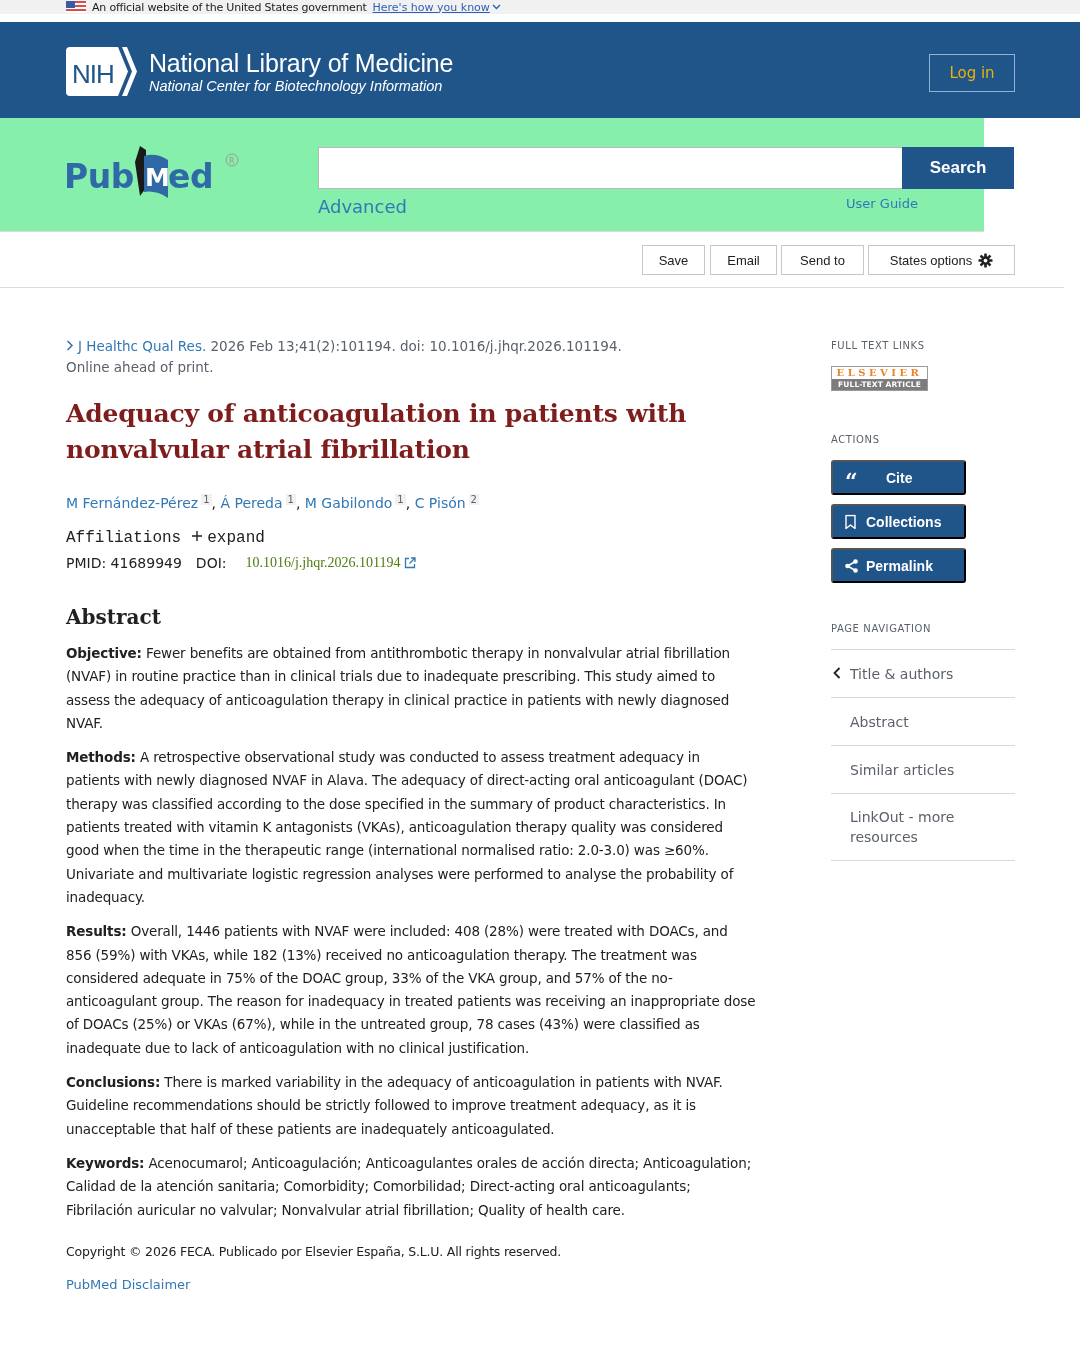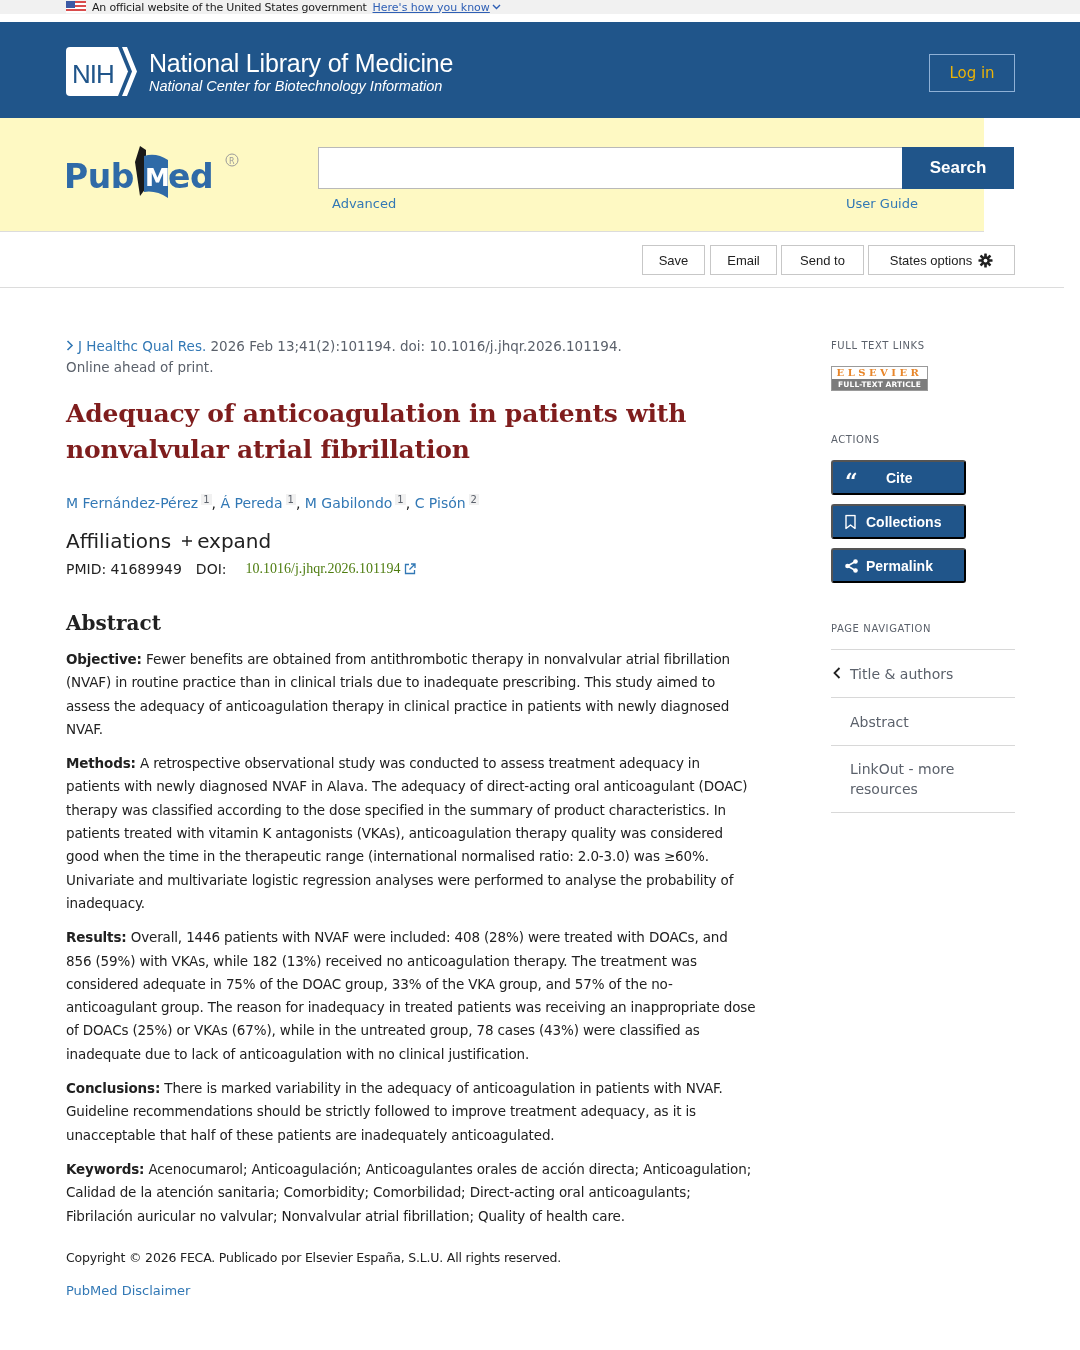--- a/index.html
+++ b/index.html
@@ -18,46 +18,46 @@
   
   .nih-header { position: absolute; left: 0; top: 22px; width: 1080px; height: 96px; background: #20558a; }
   .nih-logo { position: absolute; left: 66px; top: 25px; display: flex; align-items: center; }
   .nih-badge { width: 75px; height: 49px; position: relative; }
   .nih-titles { margin-left: 8px; color: #ffffff; }
   .nih-title { font-family: "Liberation Sans", sans-serif; font-size: 25px; line-height: 28px; letter-spacing: -0.2px; }
   .nih-subtitle { font-family: "Liberation Sans", sans-serif; font-style: italic; font-size: 14.5px; line-height: 18px; }
   .login-btn { position: absolute; left: 929px; top: 32px; width: 86px; height: 38px; border: 1px solid #8fb1d6; color: #eab308; font-size: 15px; display: flex; align-items: center; justify-content: center; background: transparent; }
 
   
-  .search-area { position: absolute; left: 0; top: 118px; width: 984px; height: 114px; background: #fef9c3; border-bottom: 1px solid #dcdcdc; }
+  .search-area { position: absolute; left: 0; top: 118px; width: 984px; height: 114px; background: #86efac; border-bottom: 1px solid #dcdcdc; }
   .pubmed-logo { position: absolute; left: 64px; top: 22px; width: 180px; height: 62px; }
   .search-input { position: absolute; left: 318px; top: 29px; width: 585px; height: 42px; border: 1px solid #b9b9b9; background: #ffffff; padding: 0 10px; font-size: 15px; }
   .search-btn { position: absolute; left: 902px; top: 29px; width: 112px; height: 42px; background: #20558a; color: #ffffff; font-weight: bold; font-size: 17px; border: none; display: flex; align-items: center; justify-content: center; }
-  .advanced-link { position: absolute; left: 332px; top: 78px; font-size: 13px; color: #3278b5; text-align: right; }
+  .advanced-link { position: absolute; left: 318px; top: 78px; font-size: 18px; color: #3278b5; text-align: right; }
   .userguide-link { position: absolute; right: 66px; top: 78px; font-size: 13px; color: #3278b5; }
 
   
   .action-bar { position: absolute; left: 0; top: 233px; width: 1064px; height: 55px; border-bottom: 1px solid #dcdcdc; background: #ffffff; }
   .abtn { position: absolute; top: 12px; height: 30px; border: 1px solid #c7c7c7; background: #ffffff; font-size: 13px; color: #212121; display: flex; align-items: center; justify-content: center; }
   .abtn.save { left: 642px; width: 63px; }
   .abtn.email { left: 710px; width: 67px; }
   .abtn.sendto { left: 781px; width: 83px; }
   .abtn.display { left: 868px; width: 147px; }
   .abtn.display svg { margin-left: 6px; }
 
   
   .main { position: absolute; left: 66px; top: 336px; width: 690px; }
   .citation { font-size: 13.5px; color: #5b616b; line-height: 21px; }
   .citation .journal { color: #3278b5; }
   .citation .chev { color: #3278b5; display: inline-block; margin-right: 4px; }
   .title { font-family: "DejaVu Serif", "Liberation Serif", serif; font-weight: bold; font-size: 25px; line-height: 36px; color: #7f1d1d; margin-top: 18px; letter-spacing: -0.2px; }
   .authors { margin-top: 22px; font-size: 14px; color: #3278b5; line-height: 20px; }
   .authors sup { font-size: 10px; color: #5b616b; background: #f1f1f1; padding: 0 2px; margin-left: 3px; vertical-align: 5px; }
   .authors .sep { color: #212121; }
-  .affil { margin-top: 16px; font-size: 20px; color: #212121; display: flex; align-items: center; }
+  .affil { margin-top: 16px; font-size: 16px; color: #212121; display: flex; align-items: center; font-family: Liberation Mono, monospace; }
   .affil .plus { margin-left: 10px; margin-right: 4px; font-size: 16px; }
   .ids { margin-top: 8px; font-size: 14px; color: #212121; display: flex; align-items: center; }
   .ids .doi-label { margin-left: 14px; }
   .ids .doi-link { color: #4d7c0f; margin-left: 19px; display: flex; align-items: center; font-family: Liberation Serif, serif; }
   .ids .doi-link svg { margin-left: 3px; }
 
   .abstract-heading { font-family: "DejaVu Serif", "Liberation Serif", serif; font-size: 20px; color: #212121; margin-top: 34px; }
   .abs-para { font-size: 13.5px; line-height: 23.3px; color: #212121; margin-top: 11px; width: 690px; letter-spacing: -0.15px; }
   .abs-para b { font-weight: bold; }
   .abs-para.first { margin-top: 13px; }
@@ -244,17 +244,20 @@
       <span class="chev-left">
         <svg width="8" height="12" viewBox="0 0 8 12">
             <path d="M6.5 1 L1.5 6 L6.5 11" stroke="#212121" stroke-width="1.8" fill="none"></path>
           </svg>
       </span>
       <span>Title &amp; authors</span>
     </a>
     <a class="pagenav-item">
       <span>Abstract</span>
     </a>
+    <a class="pagenav-item">
+      <span>Similar articles</span>
+    </a>
     <a class="pagenav-item tall">
       <span style="width:130px;">LinkOut - more resources</span>
     </a>
   </nav>
 </aside>
 
 </body></html>

